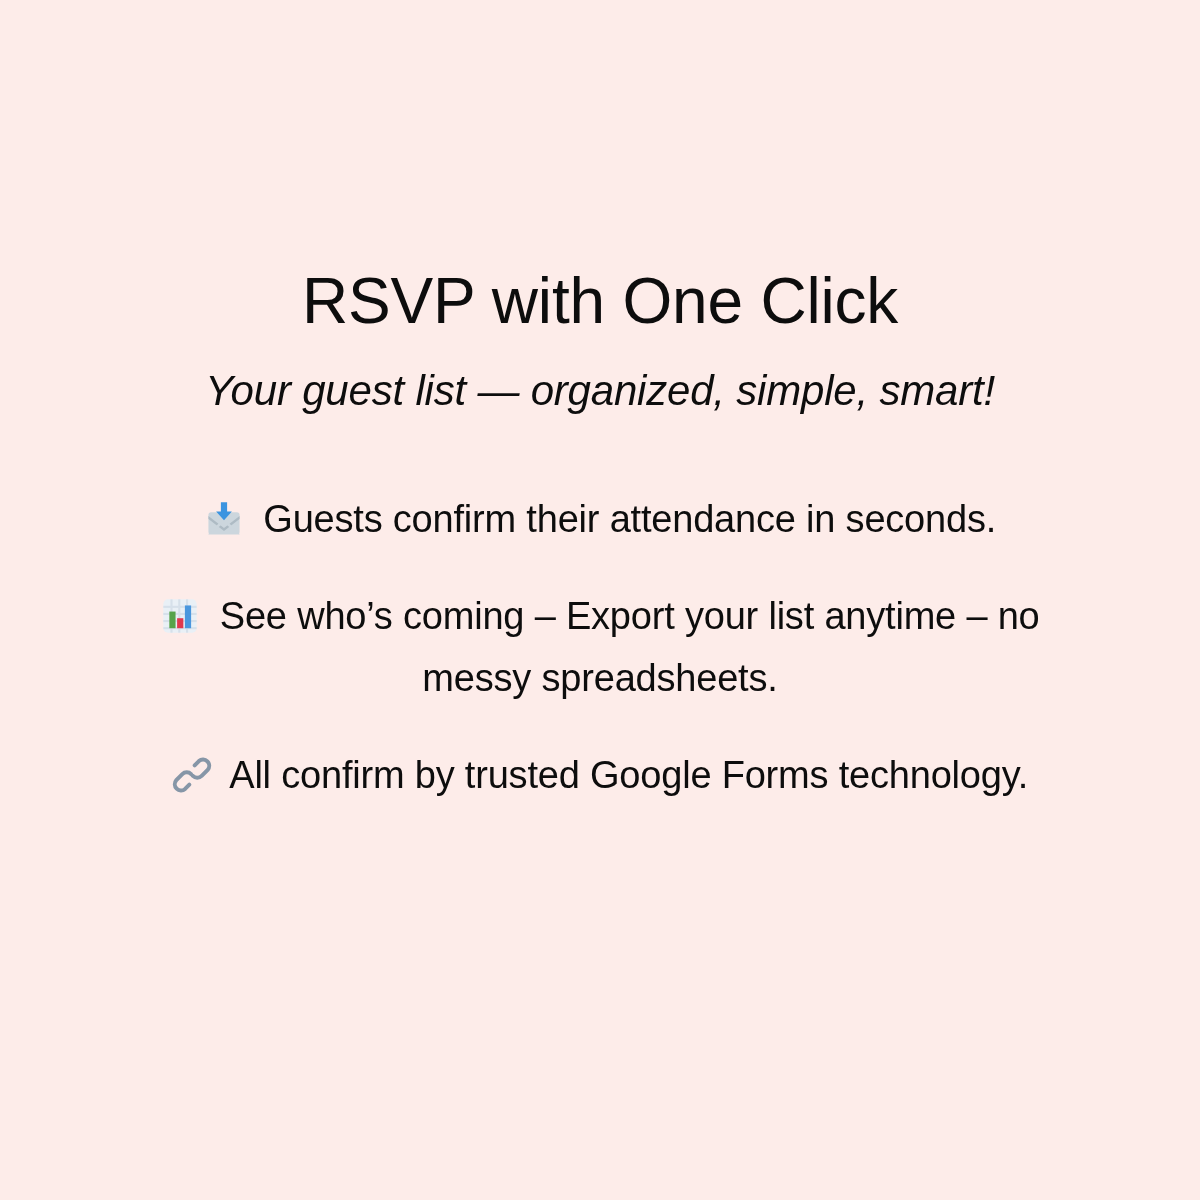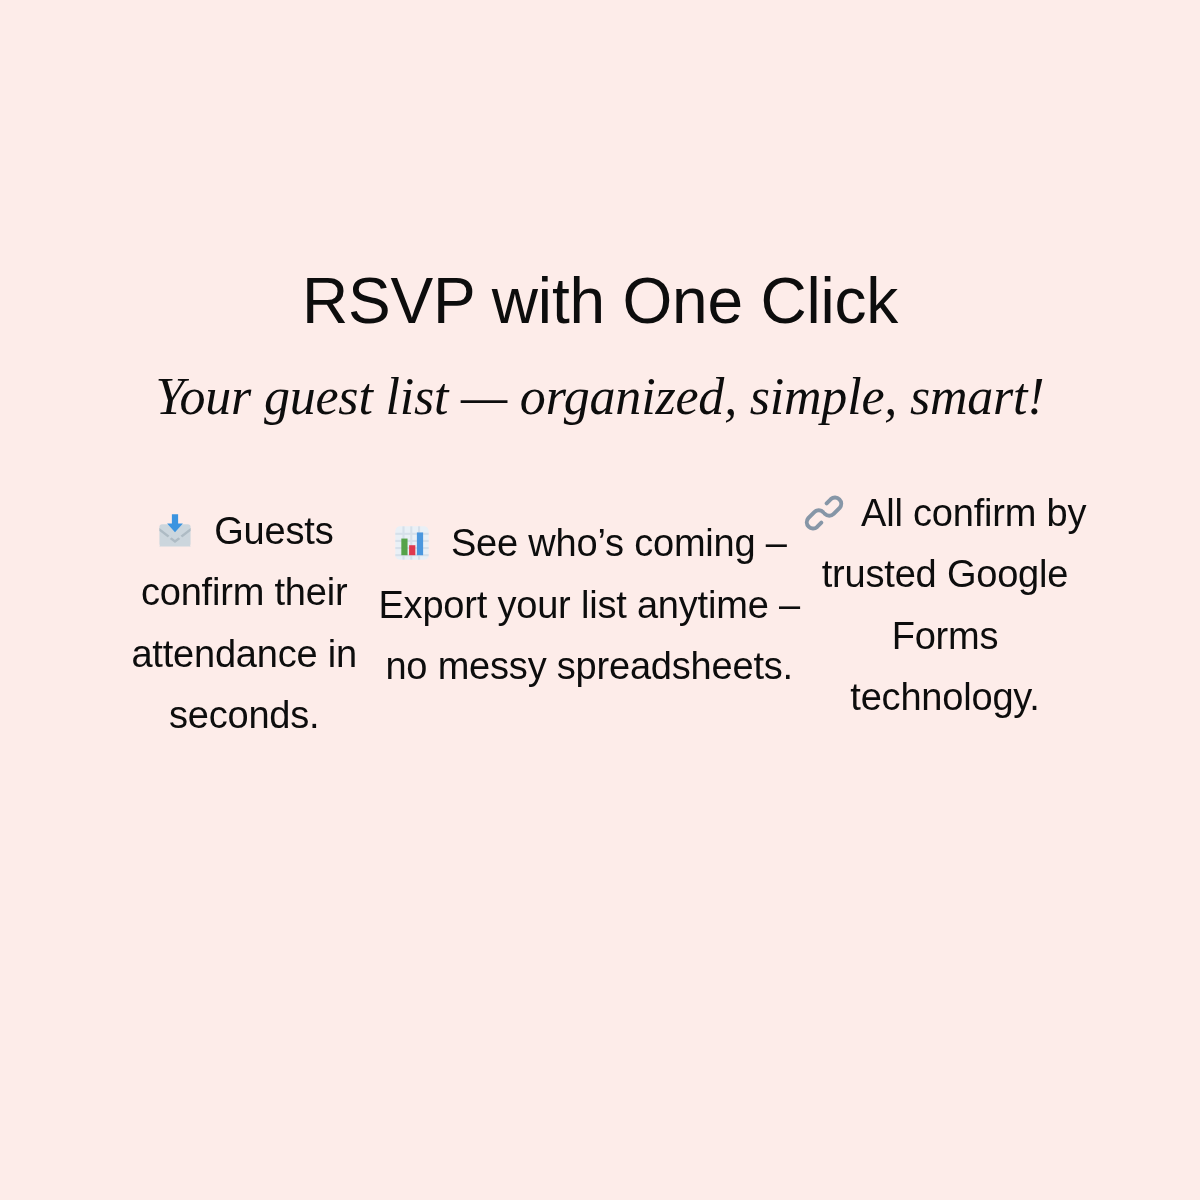--- a/index.html
+++ b/index.html
@@ -30,39 +30,38 @@
     font-size: 64px;
     font-weight: 400;
     letter-spacing: -0.2px;
     line-height: 1.05;
     margin: 0;
     text-align: center;
     white-space: nowrap;
   }
 
   .subhead {
-    font-size: 52px;
+    font-size: 42px;
     font-style: italic;
     font-weight: 400;
     line-height: 1.2;
     margin: 0;
     padding-top: 31px;
     text-align: center;
     white-space: nowrap;
     letter-spacing: -0.2px;
-    font-family: Liberation Serif, serif;
   }
 
   .features {
     width: 980px;
     margin: 0;
     padding: 0;
     list-style: none;
     display: flex;
-    flex-direction: row;
+    flex-direction: column;
     align-items: center;
   }
 
   .feature {
     display: block;
     text-align: center;
     font-size: 38px;
     line-height: 1.62;
     letter-spacing: -0.2px;
     max-width: 940px;

